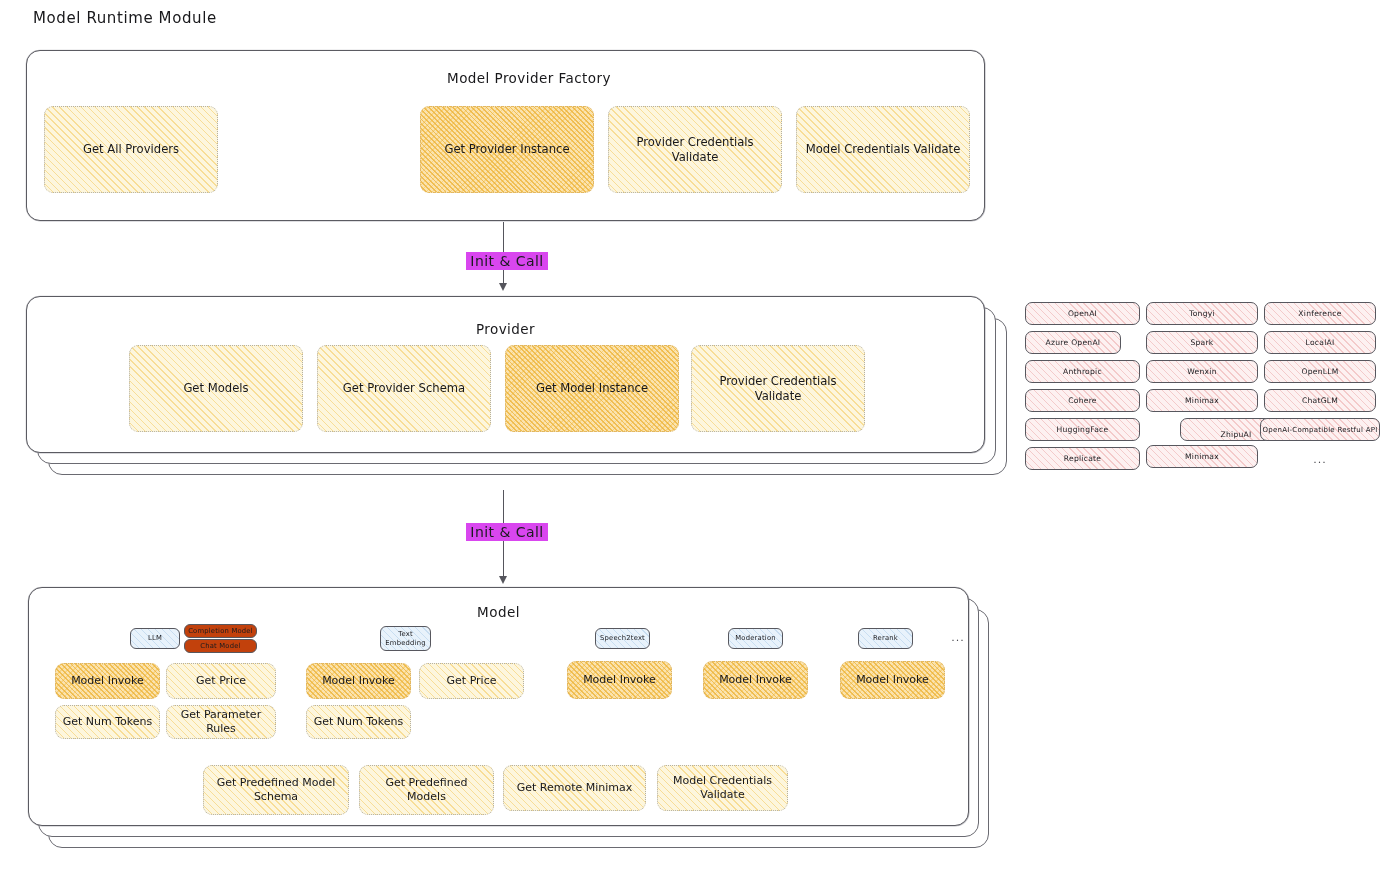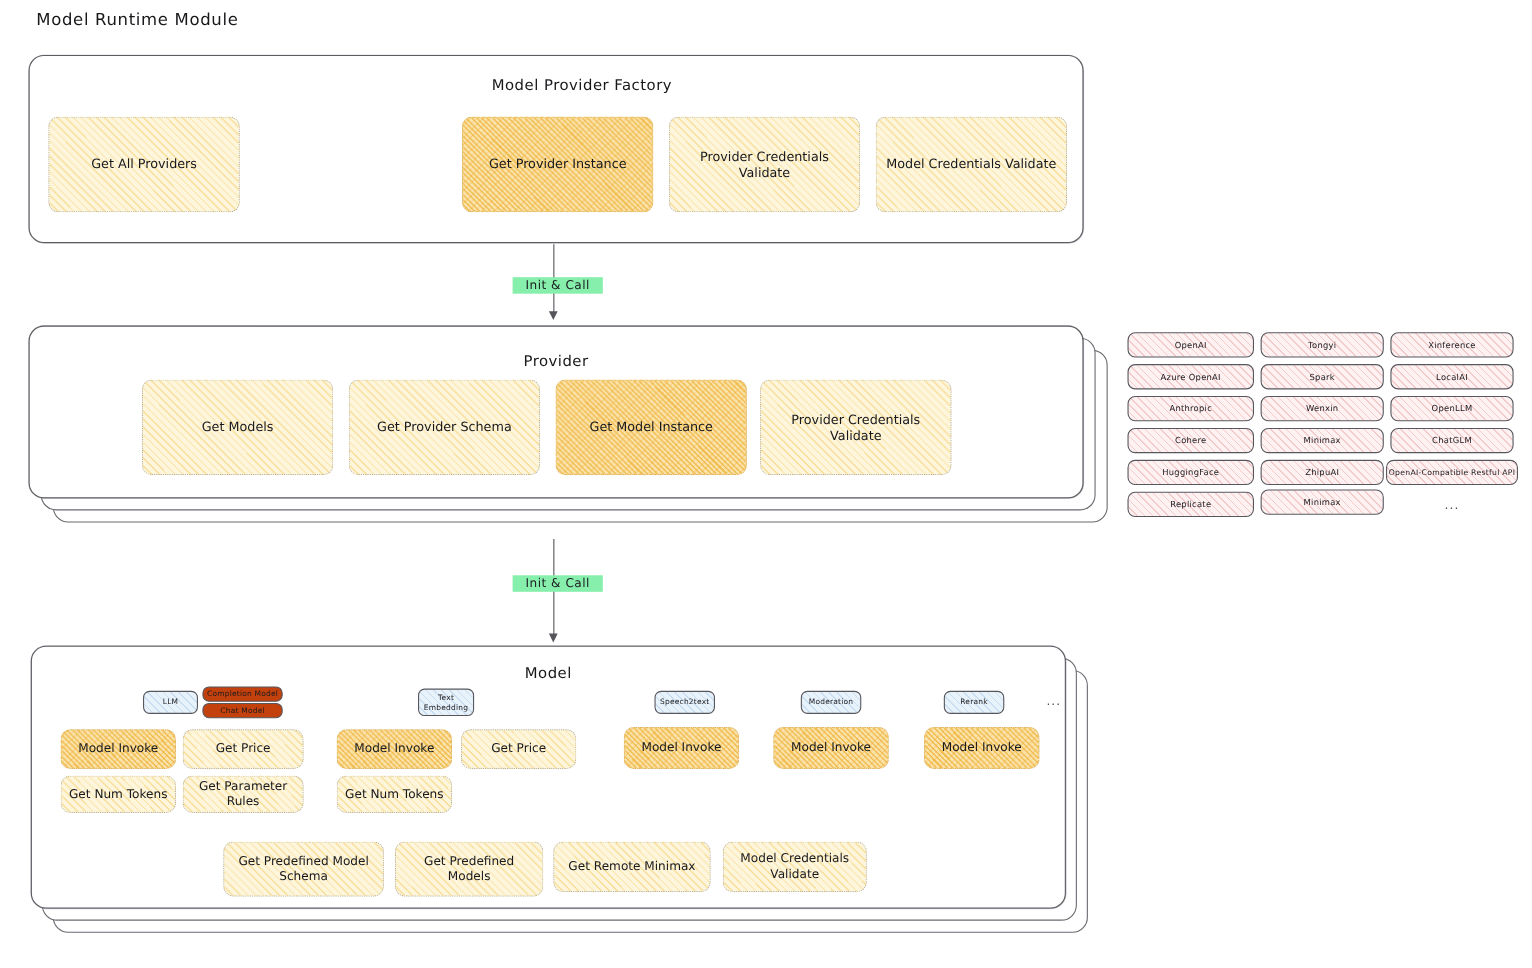--- a/index.html
+++ b/index.html
@@ -151,24 +151,24 @@
   }
   .arrow-head{
     position:absolute;
     width:0;height:0;
     border-left:4.5px solid transparent;
     border-right:4.5px solid transparent;
     border-top:8px solid #55555c;
   }
   .arrow-label{
     position:absolute;
-    font-size:11px;
+    font-size:14px;
     letter-spacing:.45px;
     color:#1b1b1f;
-    background:#86efac;
+    background:#d946ef;
     padding:1px 4px;
     white-space:nowrap;
     text-align:center;
   }
   .f12{font-size:11.6px;}
   .f11{font-size:11px;}
 </style>
 </head>
 <body>
 
@@ -210,21 +210,21 @@
   <div class="node hl f12" style="left:505px;top:345px;width:174px;height:87px;">
     <span class="lbl">Get Model Instance</span>
   </div>
   <div class="node f12" style="left:691px;top:345px;width:174px;height:87px;">
     <span class="lbl">Provider Credentials Validate</span>
   </div>
 
   <div class="pill" style="left:1025px;top:302px;width:115px;height:23px;">
     <span>OpenAI</span>
     </div>
-  <div class="pill" style="left:1025px;top:331px;width:115px;height:23px;">
+  <div class="pill" style="left:1025px;top:331px;width:96px;height:23px;">
     <span>Azure OpenAI</span>
     </div>
   <div class="pill" style="left:1025px;top:360px;width:115px;height:23px;">
     <span>Anthropic</span>
     </div>
   <div class="pill" style="left:1025px;top:389px;width:115px;height:23px;">
     <span>Cohere</span>
     </div>
   <div class="pill" style="left:1025px;top:418px;width:115px;height:23px;text-align:center;">
     <span>HuggingFace</span>
@@ -238,21 +238,21 @@
     </div>
   <div class="pill" style="left:1146px;top:331px;width:112px;height:23px;">
     <span>Spark</span>
     </div>
   <div class="pill" style="left:1146px;top:360px;width:112px;height:23px;">
     <span>Wenxin</span>
     </div>
   <div class="pill" style="left:1146px;top:389px;width:112px;height:23px;">
     <span>Minimax</span>
     </div>
-  <div class="pill" style="left:1146px;top:418px;width:112px;height:23px;">
+  <div class="pill" style="left:1180px;top:418px;width:112px;height:23px;align-items:flex-end;">
     <span>ZhipuAI</span>
     </div>
   <div class="pill" style="left:1146px;top:445px;width:112px;height:23px;">
     <span>Minimax</span>
     </div>
 
   <div class="pill" style="left:1264px;top:302px;width:112px;height:23px;">
     <span>Xinference</span>
     </div>
   <div class="pill" style="left:1264px;top:331px;width:112px;height:23px;">

